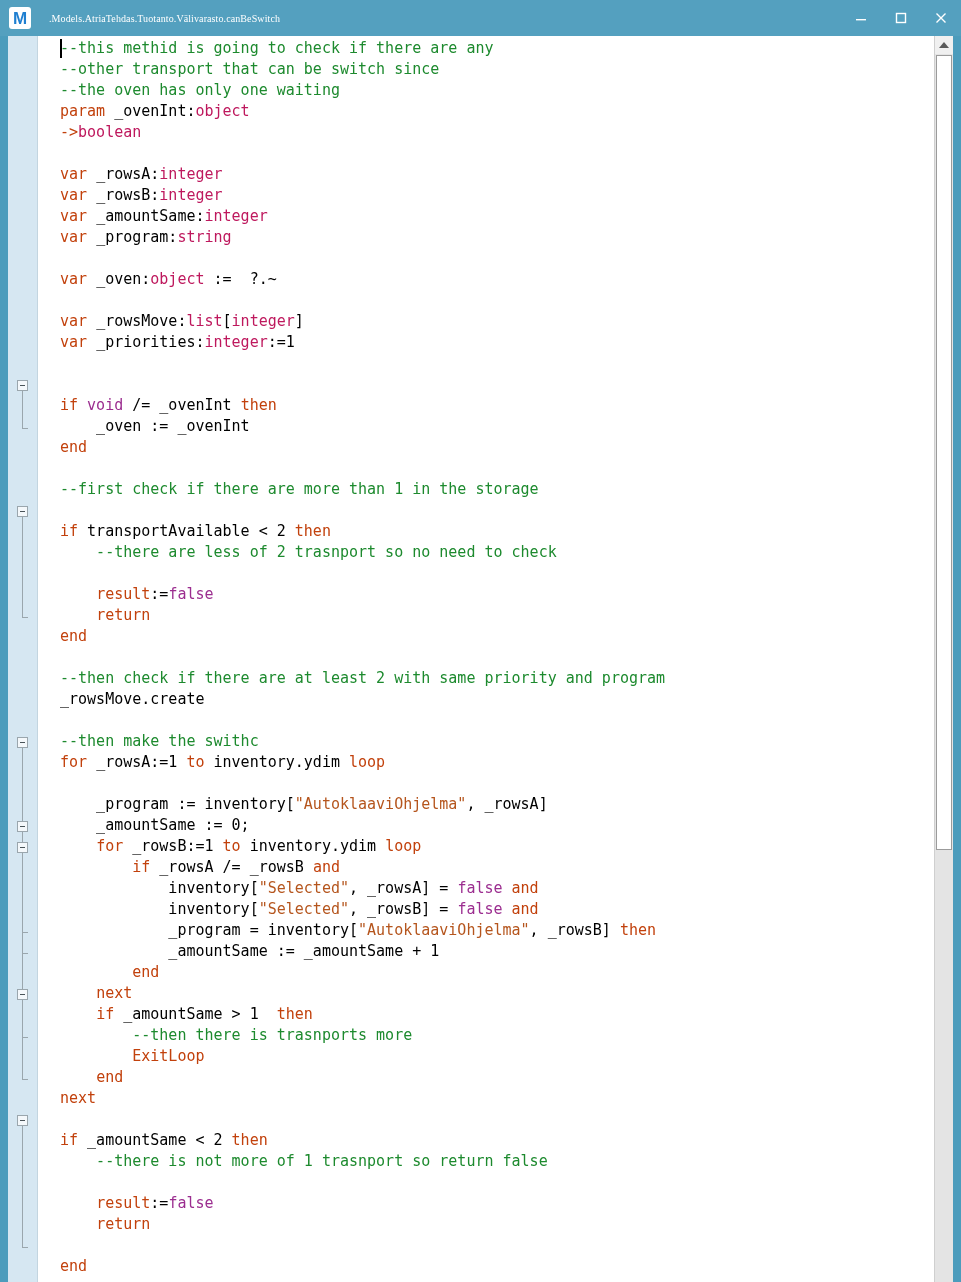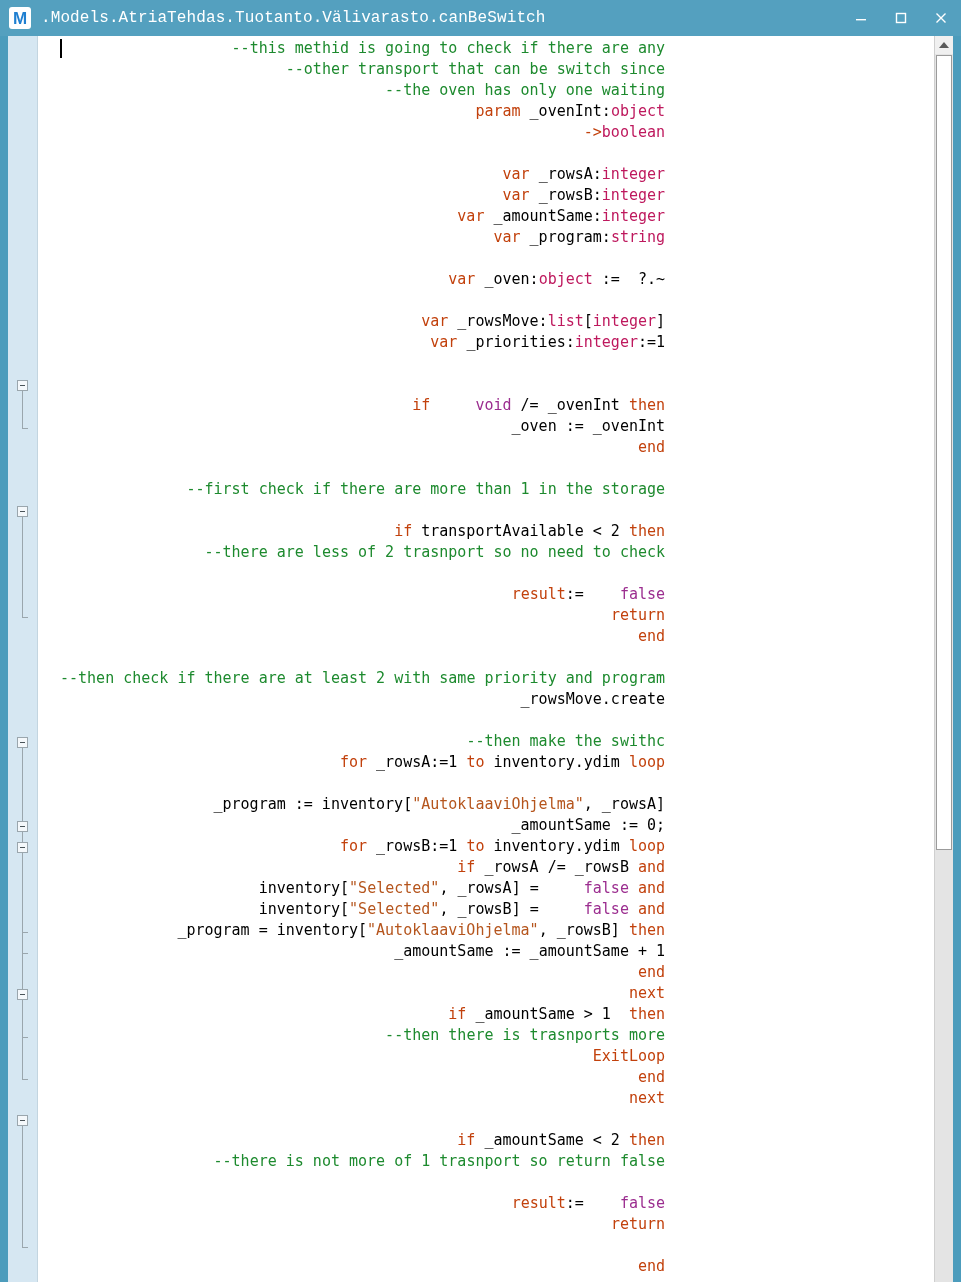--- a/index.html
+++ b/index.html
@@ -24,23 +24,23 @@
     width:22px;height:22px;margin-left:9px;margin-right:10px;
     background:#ffffff;border-radius:3px;
     display:flex;align-items:center;justify-content:center;
     flex:0 0 auto;
   }
   .app-icon span{
     font-family:"Liberation Sans", sans-serif;
     font-weight:bold;font-size:17px;line-height:17px;color:#1f7fd0;
   }
   .title-text{
-    font-family:Liberation Mono, monospace;
-    font-size:16px;color:#ffffff;letter-spacing:0.1px;
-    white-space:nowrap;overflow:hidden;
+    font-family:Liberation Serif, serif;
+    font-size:10px;color:#ffffff;letter-spacing:0.1px;
+    white-space:nowrap;overflow:hidden;margin-left:8px;
   }
   .win-buttons{
     position:absolute;right:0;top:0;height:36px;display:flex;align-items:center;
   }
   .win-btn{
     width:40px;height:36px;display:flex;align-items:center;justify-content:center;
     color:#ffffff;
   }
   .win-btn svg{display:block;}
 
@@ -50,21 +50,20 @@
     background:#4c9cbc;
     box-sizing:border-box;
     padding:0 8px 0 8px;
   }
   .editor-frame{
     position:relative;width:945px;height:1246px;
     background:#ffffff;
     display:flex;
     overflow:hidden;
     box-sizing:border-box;
-    text-align:right;
   }
 
   
   .gutter{
     width:30px;flex:0 0 30px;height:100%;
     background:#d6e7f2;
     border-right:1px solid #c3d5e0;
     box-sizing:border-box;
     position:relative;
   }
@@ -102,21 +101,21 @@
   }
   .caret{
     position:absolute;left:22px;top:3px;width:2px;height:19px;background:#000000;
   }
 
   
   .cm{color:#1d8a2e;}      
   .kw{color:#c2410c;}      
   .ty{color:#be185d;}      
   .st{color:#b5551d;}      
-  .lt{color:#9b2d8f;margin-left:36px;}      
+  .lt{color:#9b2d8f;}      
   .id{color:#000000;}      
 
   
   .vscroll{
     width:19px;flex:0 0 19px;height:100%;
     background:#e4e4e4;
     border-left:1px solid #cfcfcf;
     box-sizing:border-box;position:relative;
   }
   .sb-arrow{

